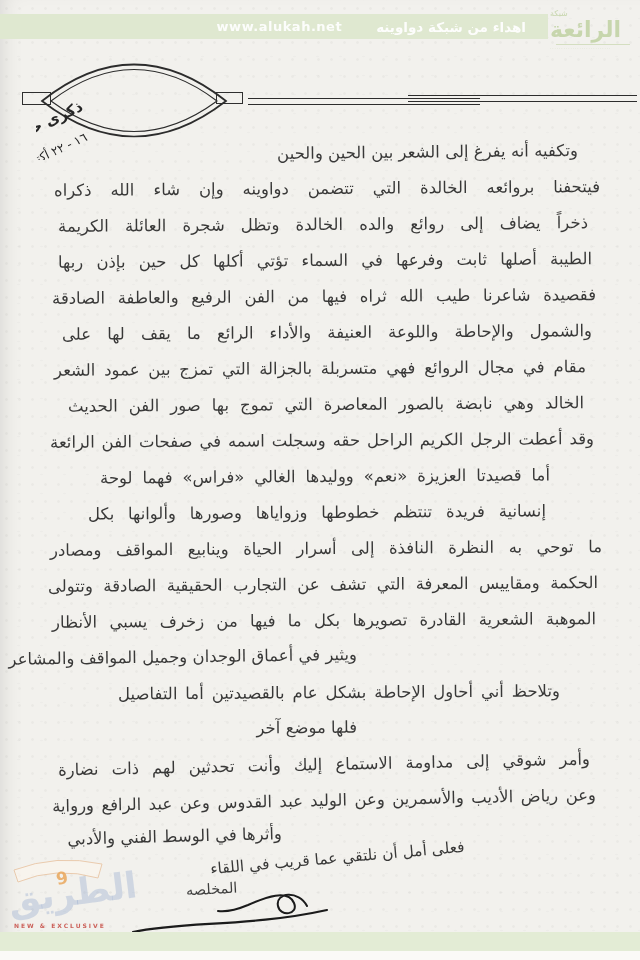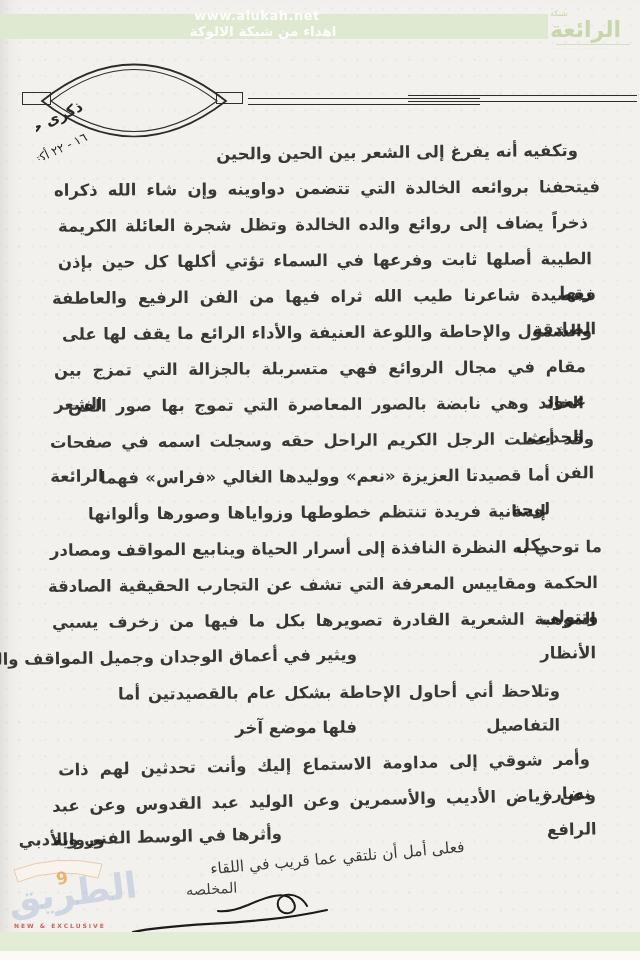--- a/index.html
+++ b/index.html
@@ -13,21 +13,20 @@
     background-size:13px 17px, 23px 19px;
     background-position:0 0, 7px 9px;
     box-shadow:inset 16px 0 26px -20px rgba(0,0,0,.18);
   }
   
   .banner{
     position:absolute;left:0;top:14px;width:548px;height:25px;
     background:var(--banner_green,#dfe8d0);
     display:flex;align-items:center;justify-content:flex-end;
     color:#ffffff;
-    flex-direction:column;
   }
   .banner .url{font-size:13px;font-weight:bold;letter-spacing:.5px;opacity:.92;margin-right:34px;}
   .banner .slogan{font-size:13.5px;font-weight:bold;opacity:.95;margin-right:22px;direction:rtl;}
   .logo{
     position:absolute;right:4px;top:10px;width:86px;height:48px;
     text-align:left;color:var(--logo_green,#c7d6ad);line-height:1;
   }
   .logo .logo-top{font-size:8px;display:block;margin:0 14px 1px 0;}
   .logo .logo-main{font-size:22px;font-weight:bold;display:block;}
   .logo .logo-rule{height:1px;background:var(--logo_green,#c7d6ad);opacity:.7;margin:3px 6px 1px 6px;}
@@ -38,21 +37,20 @@
   .bracket.left{left:22px;top:92px;width:27px;height:11px;}
   .bracket.right{left:216px;top:92px;width:25px;height:10px;}
   .rule{position:absolute;height:5px;border-top:1.3px solid #2d2d2d;border-bottom:1.3px solid #2d2d2d;}
   .rule.a{left:248px;top:98px;width:232px;}
   .rule.b{left:408px;top:95px;width:229px;}
   
   .manuscript{
     position:absolute;left:0;top:136px;width:640px;
     padding:0 28px;box-sizing:border-box;direction:rtl;
     color:var(--ink,#1f1f1f);
-    font-weight:bold;
   }
   .ms-line{
     height:36px;line-height:34px;font-size:16.5px;
     text-align:right;opacity:.88;
   }
   .ms-line.just{text-align:justify;text-align-last:justify;}
   .ms-line.nw{white-space:nowrap;}
   .closing{
     position:absolute;left:185px;top:850px;width:280px;direction:rtl;
     font-size:15.5px;color:var(--ink,#1f1f1f);opacity:.88;
@@ -79,21 +77,21 @@
   }
   
   .bottom-strip{position:absolute;left:0;top:932px;width:640px;height:19px;background:var(--strip_green,#e3ecd5);}
   .bottom-paper{position:absolute;left:0;top:951px;width:640px;height:9px;background:#fbfaf7;}
 </style>
 </head>
 <body>
 
 <div class="banner">
   <span class="url">www.alukah.net</span>
-  <span class="slogan">اهداء من شبكة الالوكة</span>
+  <span class="slogan">اهداء من شبكة دواوينه</span>
 </div>
 <div class="logo">
   <span class="logo-top">شبكة</span>
   <span class="logo-main">الرائعة</span>
   <div class="logo-rule"></div>
   <div class="logo-dots">...........................</div>
 </div>
 
 <div class="bracket left"></div>
 <div class="bracket right"></div>

